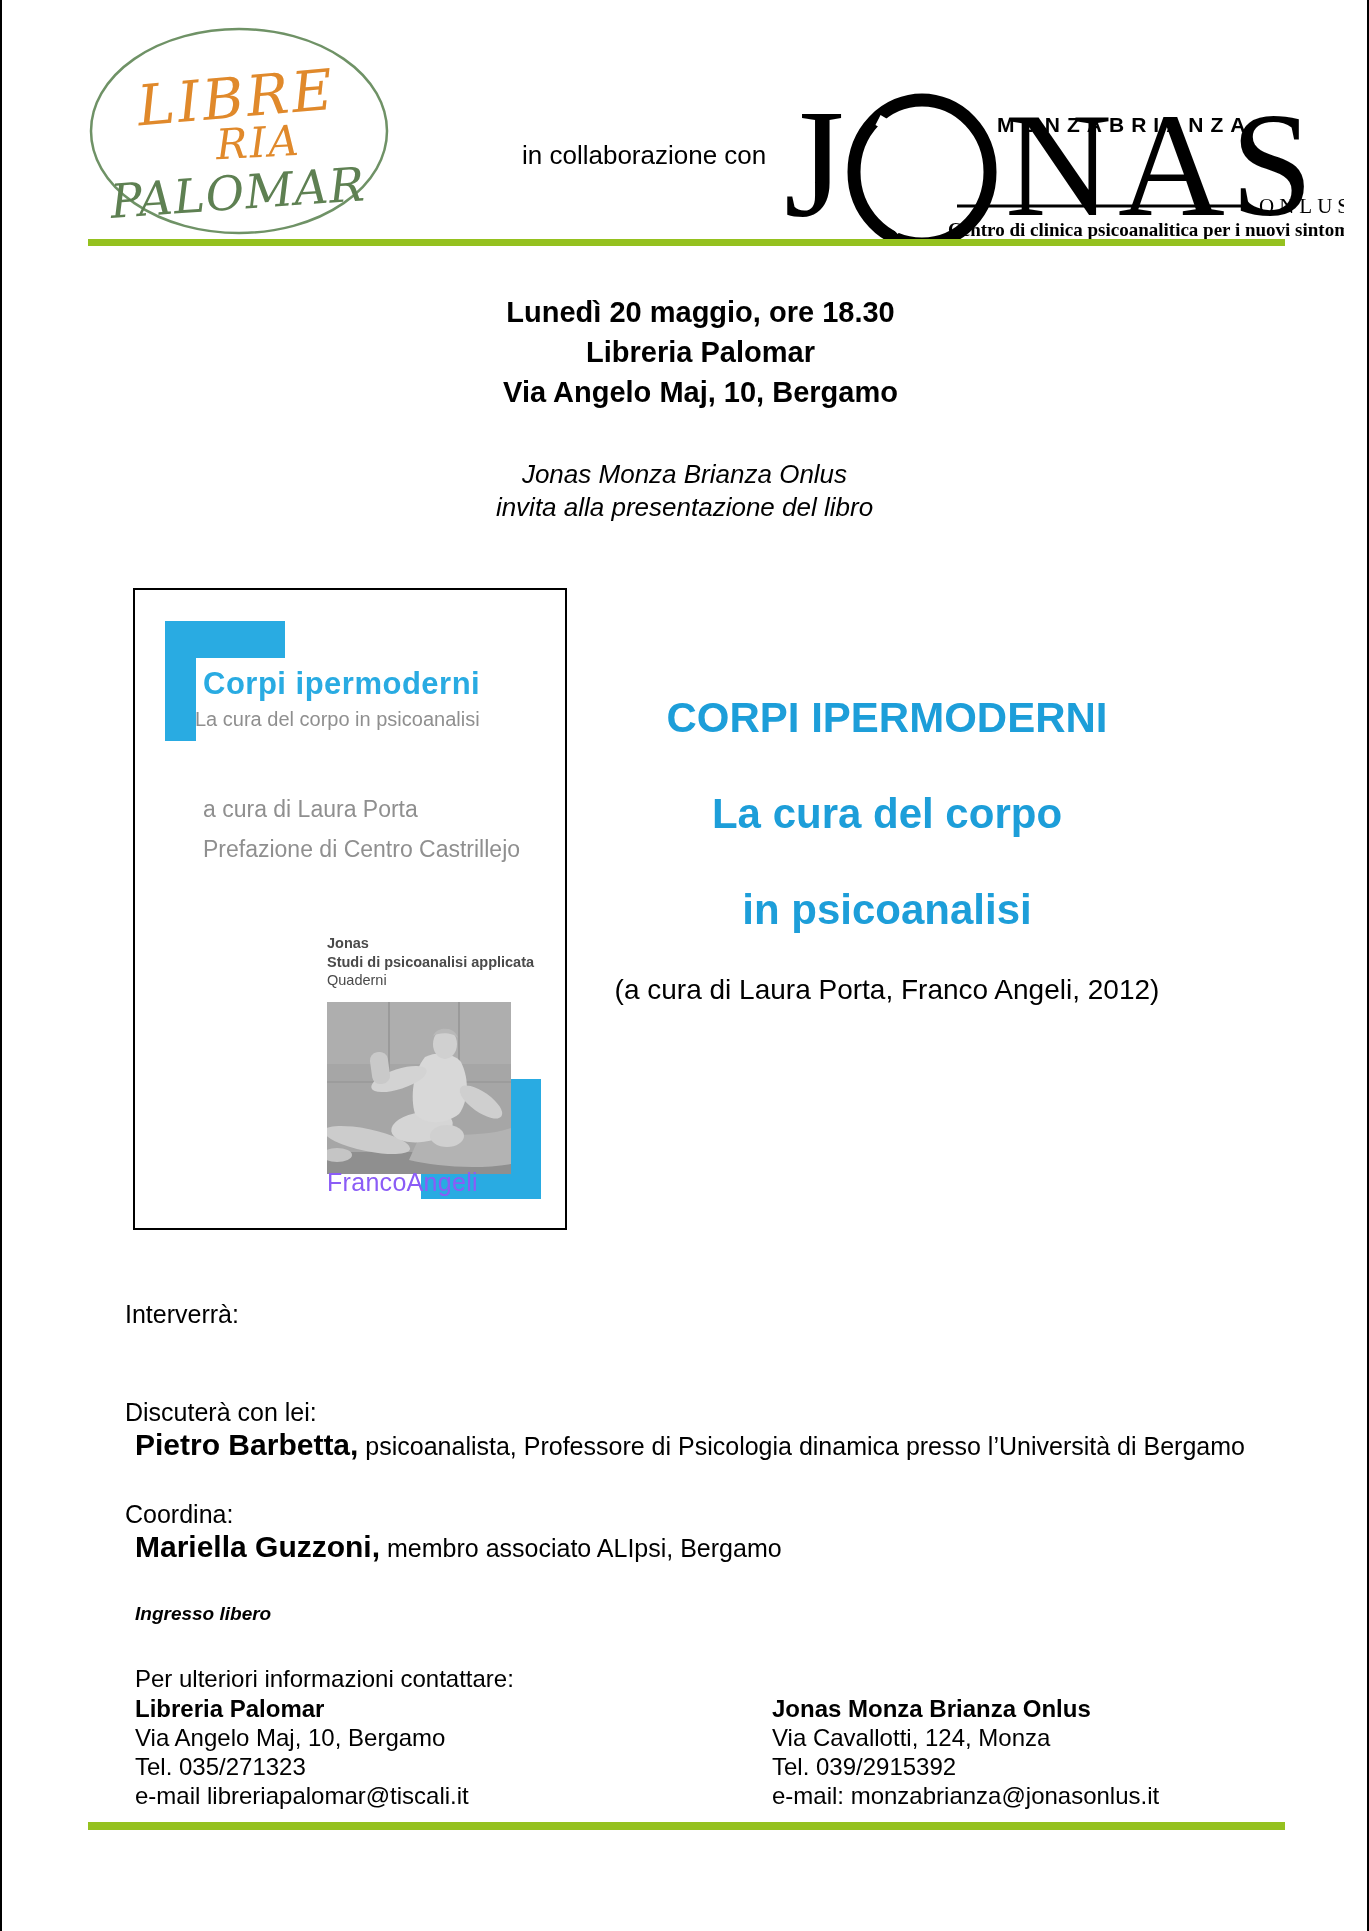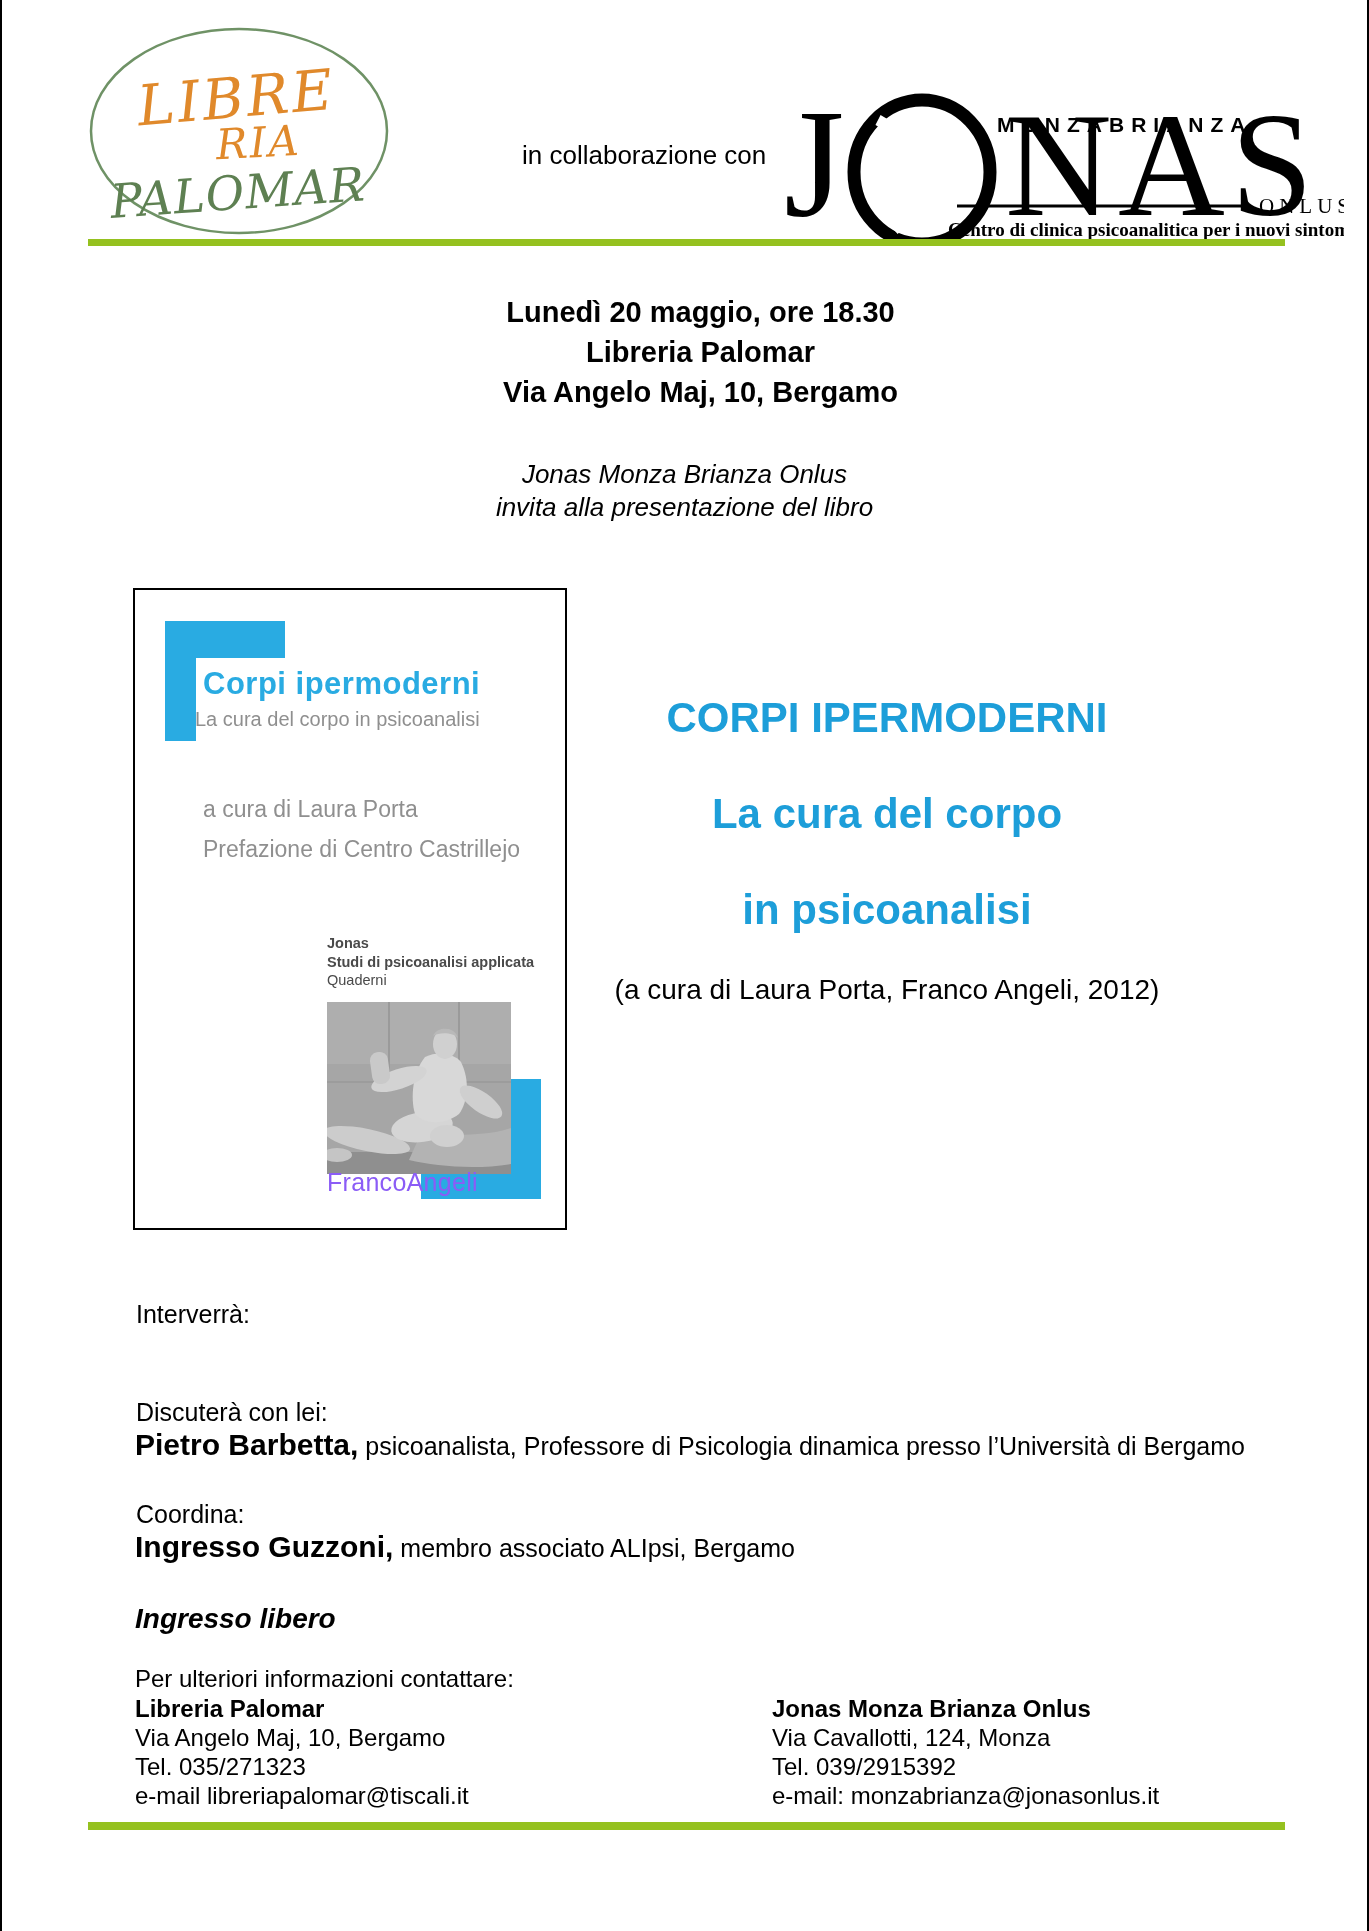--- a/index.html
+++ b/index.html
@@ -34,24 +34,24 @@
   .cyan-square{left:286px;top:489px;width:120px;height:120px;}
   .statue{left:192px;top:412px;}
   .publisher{left:192px;top:578px;font-size:25px;color:#8b5cf6;letter-spacing:.3px;}
 
   
   .rt{left:565px;width:640px;text-align:center;color:#1D9ED9;font-weight:bold;font-size:42px;}
   .rt1{top:694px;} .rt2{top:790px;} .rt3{top:886px;}
   .rt-credits{left:565px;top:974px;width:640px;text-align:center;color:#000;font-weight:normal;font-size:28px;}
 
   
-  .label{left:134px;font-size:25px;}
+  .label{left:123px;font-size:25px;}
   .person{left:133px;font-size:25px;}
   .person b{font-size:30px;}
-  .free-entry{left:133px;top:1603px;font-size:28px;font-weight:bold;font-style:italic;}
+  .free-entry{left:133px;top:1603px;font-size:19px;font-weight:bold;font-style:italic;}
   .info-head{left:133px;top:1665px;font-size:24px;}
   .contact{font-size:24px;line-height:29px;top:1694px;}
   .contact .cname{font-weight:bold;}
   .contact.left{left:133px;}
   .contact.right{left:770px;}
 </style>
 </head>
 <body>
 
 <div class="page">
@@ -136,21 +136,21 @@
 
   <div class="abs label" style="top:1300px;">Interverrà:</div>
 
   <div class="abs label" style="top:1398px;">Discuterà con lei:</div>
   <div class="abs person" style="top:1428px;">
     <b>Pietro Barbetta,</b><span> psicoanalista, Professore di Psicologia dinamica presso l’Università di Bergamo</span>
   </div>
 
   <div class="abs label" style="top:1500px;">Coordina:</div>
   <div class="abs person" style="top:1530px;">
-    <b>Ingresso Guzzoni,</b><span> membro associato ALIpsi, Bergamo</span>
+    <b>Mariella Guzzoni,</b><span> membro associato ALIpsi, Bergamo</span>
   </div>
 
   <div class="abs free-entry">Ingresso libero</div>
 
   <div class="abs info-head">Per ulteriori informazioni contattare:</div>
 
   <div class="abs contact left">
     <div class="cname">Libreria Palomar</div>
     <div>Via Angelo Maj, 10, Bergamo</div>
     <div>Tel. 035/271323</div>

